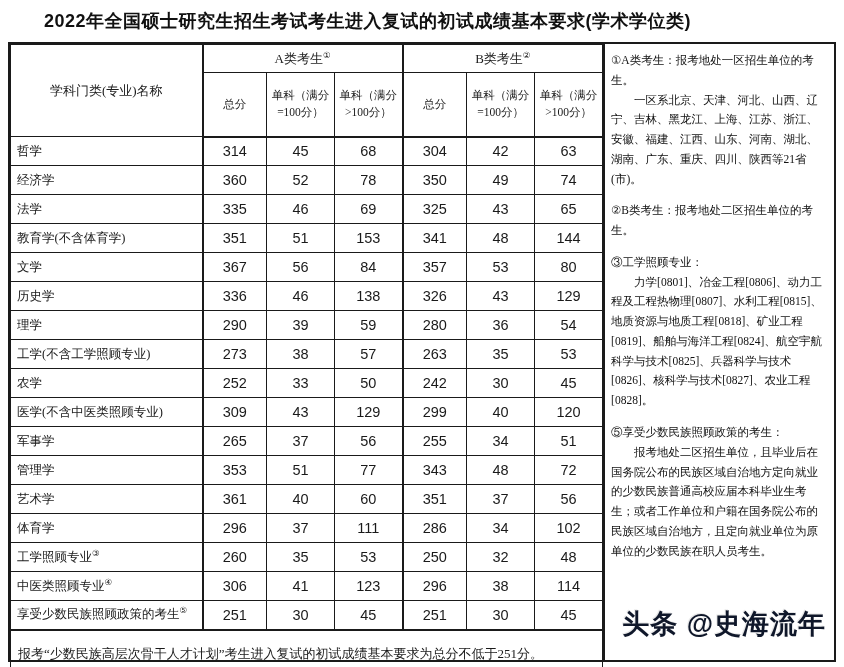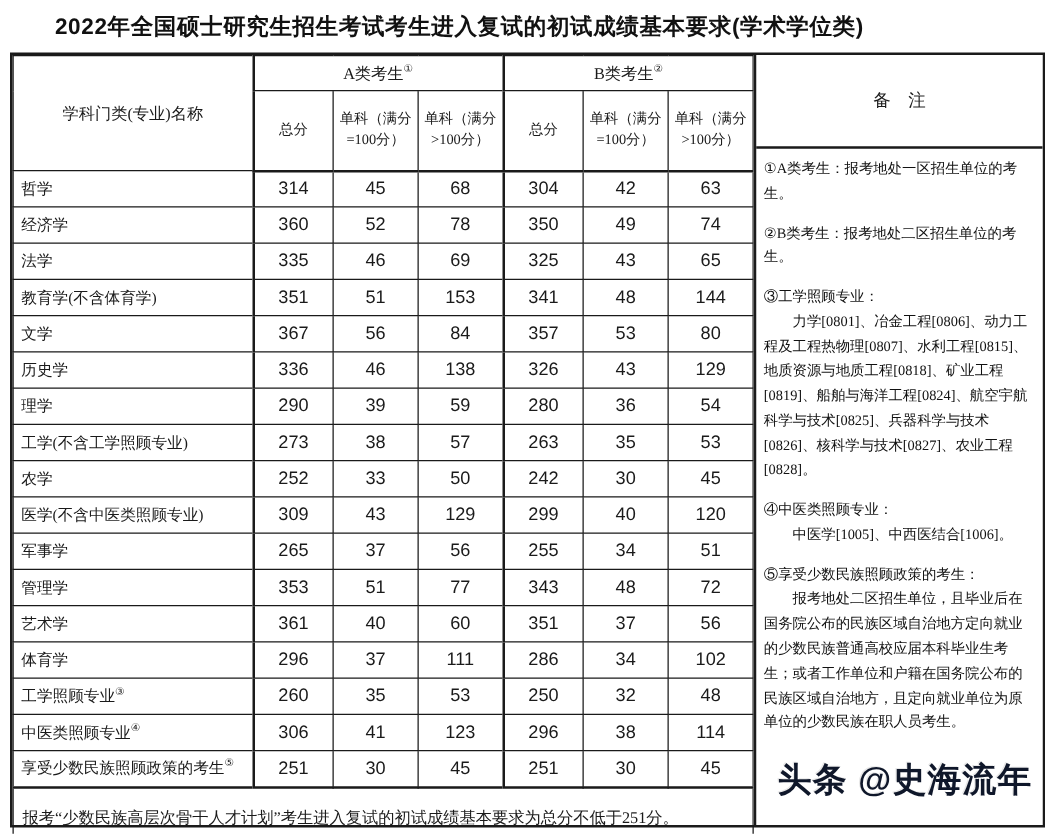--- a/index.html
+++ b/index.html
@@ -323,37 +323,33 @@
           <td class="val-cell">30</td>
           <td class="val-cell">45</td>
         </tr>
         <tr class="foot-row" id="footnote-row">
         <td colspan="7" class="footnote-cell">报考“少数民族高层次骨干人才计划”考生进入复试的初试成绩基本要求为总分不低于251分。</td>
       </tr>
     </tbody>
   </table>
 
   <div class="remarks-col">
-    <div class="remarks-header">备    注</div>
     <div class="remarks-content" id="remarks-content">
         <div class="remark-block">
           <p class="remark-head">①A类考生：报考地处一区招生单位的考生。</p>
+          <p class="remark-body">一区系北京、天津、河北、山西、辽宁、吉林、黑龙江、上海、江苏、浙江、安徽、福建、江西、山东、河南、湖北、湖南、广东、重庆、四川、陕西等21省(市)。</p>
         </div>
         <div class="remark-block">
           <p class="remark-head">②B类考生：报考地处二区招生单位的考生。</p>
         </div>
         <div class="remark-block">
           <p class="remark-head">③工学照顾专业：</p>
           <p class="remark-body">力学[0801]、冶金工程[0806]、动力工程及工程热物理[0807]、水利工程[0815]、地质资源与地质工程[0818]、矿业工程[0819]、船舶与海洋工程[0824]、航空宇航科学与技术[0825]、兵器科学与技术[0826]、核科学与技术[0827]、农业工程[0828]。</p>
         </div>
         <div class="remark-block">
-          <p class="remark-head">④中医类照顾专业：</p>
-          <p class="remark-body">中医学[1005]、中西医结合[1006]。</p>
-        </div>
-        <div class="remark-block">
           <p class="remark-head">⑤享受少数民族照顾政策的考生：</p>
           <p class="remark-body">报考地处二区招生单位，且毕业后在国务院公布的民族区域自治地方定向就业的少数民族普通高校应届本科毕业生考生；或者工作单位和户籍在国务院公布的民族区域自治地方，且定向就业单位为原单位的少数民族在职人员考生。</p>
         </div>
       </div>
     <div class="watermark">头条 @史海流年</div>
   </div>
 
 </div>
 
 </body></html>

